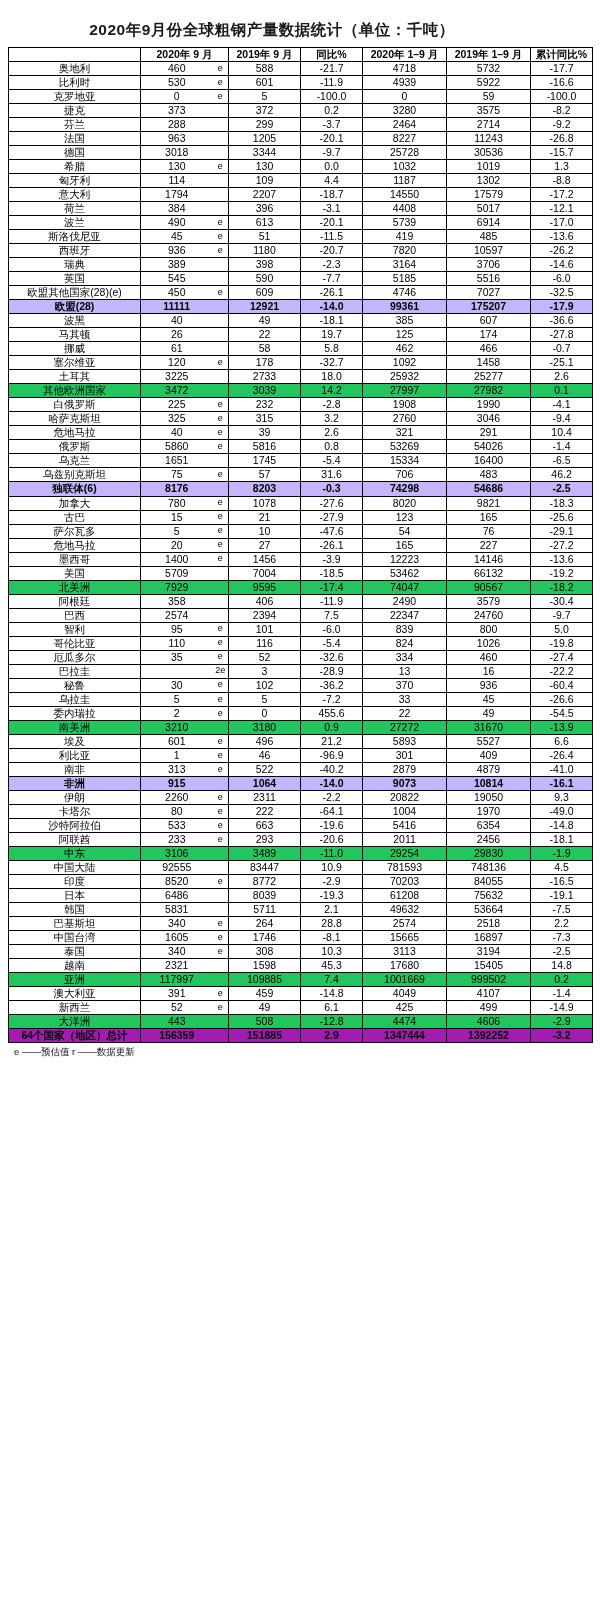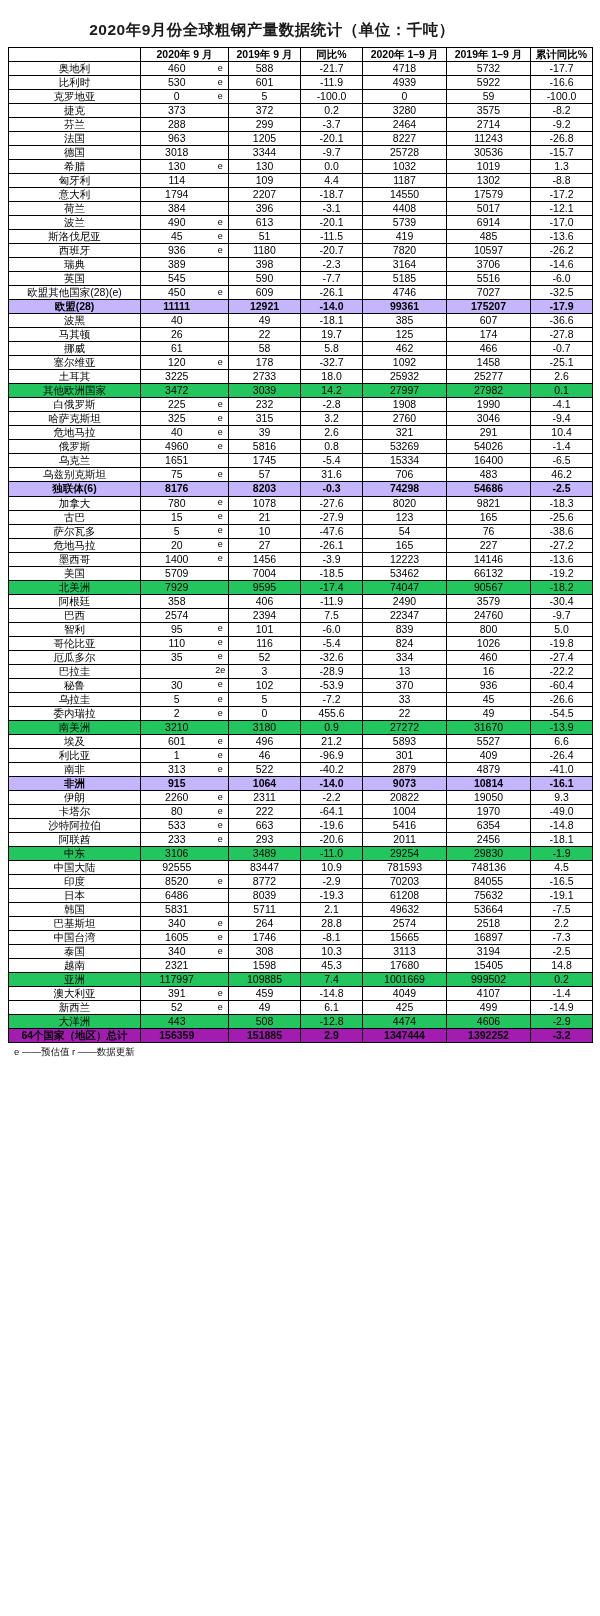--- a/index.html
+++ b/index.html
@@ -323,21 +323,21 @@
           <td class="numl">40</td>
           <td class="flag">e</td>
           <td class="num">39</td>
           <td class="num">2.6</td>
           <td class="num">321</td>
           <td class="num">291</td>
           <td class="num">10.4</td>
         </tr>
         <tr>
           <td class="name">俄罗斯</td>
-          <td class="numl">4960</td>
+          <td class="numl">5860</td>
           <td class="flag">e</td>
           <td class="num">5816</td>
           <td class="num">0.8</td>
           <td class="num">53269</td>
           <td class="num">54026</td>
           <td class="num">-1.4</td>
         </tr>
         <tr>
           <td class="name">乌克兰</td>
           <td class="numl">1651</td>
@@ -389,21 +389,21 @@
           <td class="num">-25.6</td>
         </tr>
         <tr>
           <td class="name">萨尔瓦多</td>
           <td class="numl">5</td>
           <td class="flag">e</td>
           <td class="num">10</td>
           <td class="num">-47.6</td>
           <td class="num">54</td>
           <td class="num">76</td>
-          <td class="num">-38.6</td>
+          <td class="num">-29.1</td>
         </tr>
         <tr>
           <td class="name">危地马拉</td>
           <td class="numl">20</td>
           <td class="flag">e</td>
           <td class="num">27</td>
           <td class="num">-26.1</td>
           <td class="num">165</td>
           <td class="num">227</td>
           <td class="num">-27.2</td>
@@ -496,21 +496,21 @@
           <td class="num">-28.9</td>
           <td class="num">13</td>
           <td class="num">16</td>
           <td class="num">-22.2</td>
         </tr>
         <tr>
           <td class="name">秘鲁</td>
           <td class="numl">30</td>
           <td class="flag">e</td>
           <td class="num">102</td>
-          <td class="num">-53.9</td>
+          <td class="num">-36.2</td>
           <td class="num">370</td>
           <td class="num">936</td>
           <td class="num">-60.4</td>
         </tr>
         <tr>
           <td class="name">乌拉圭</td>
           <td class="numl">5</td>
           <td class="flag">e</td>
           <td class="num">5</td>
           <td class="num">-7.2</td>

